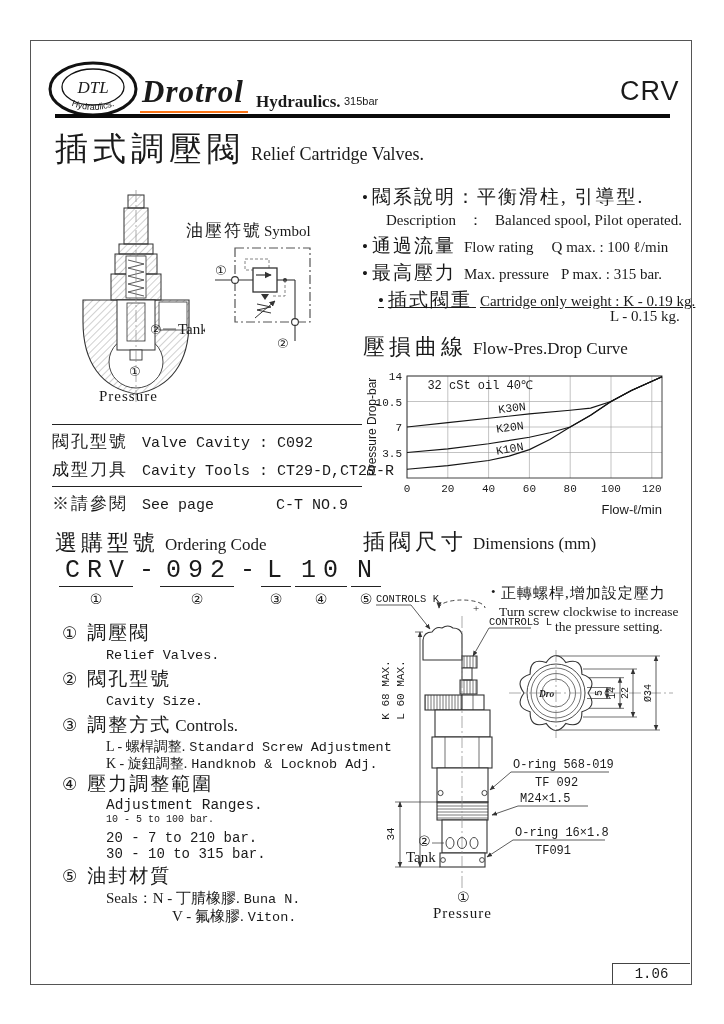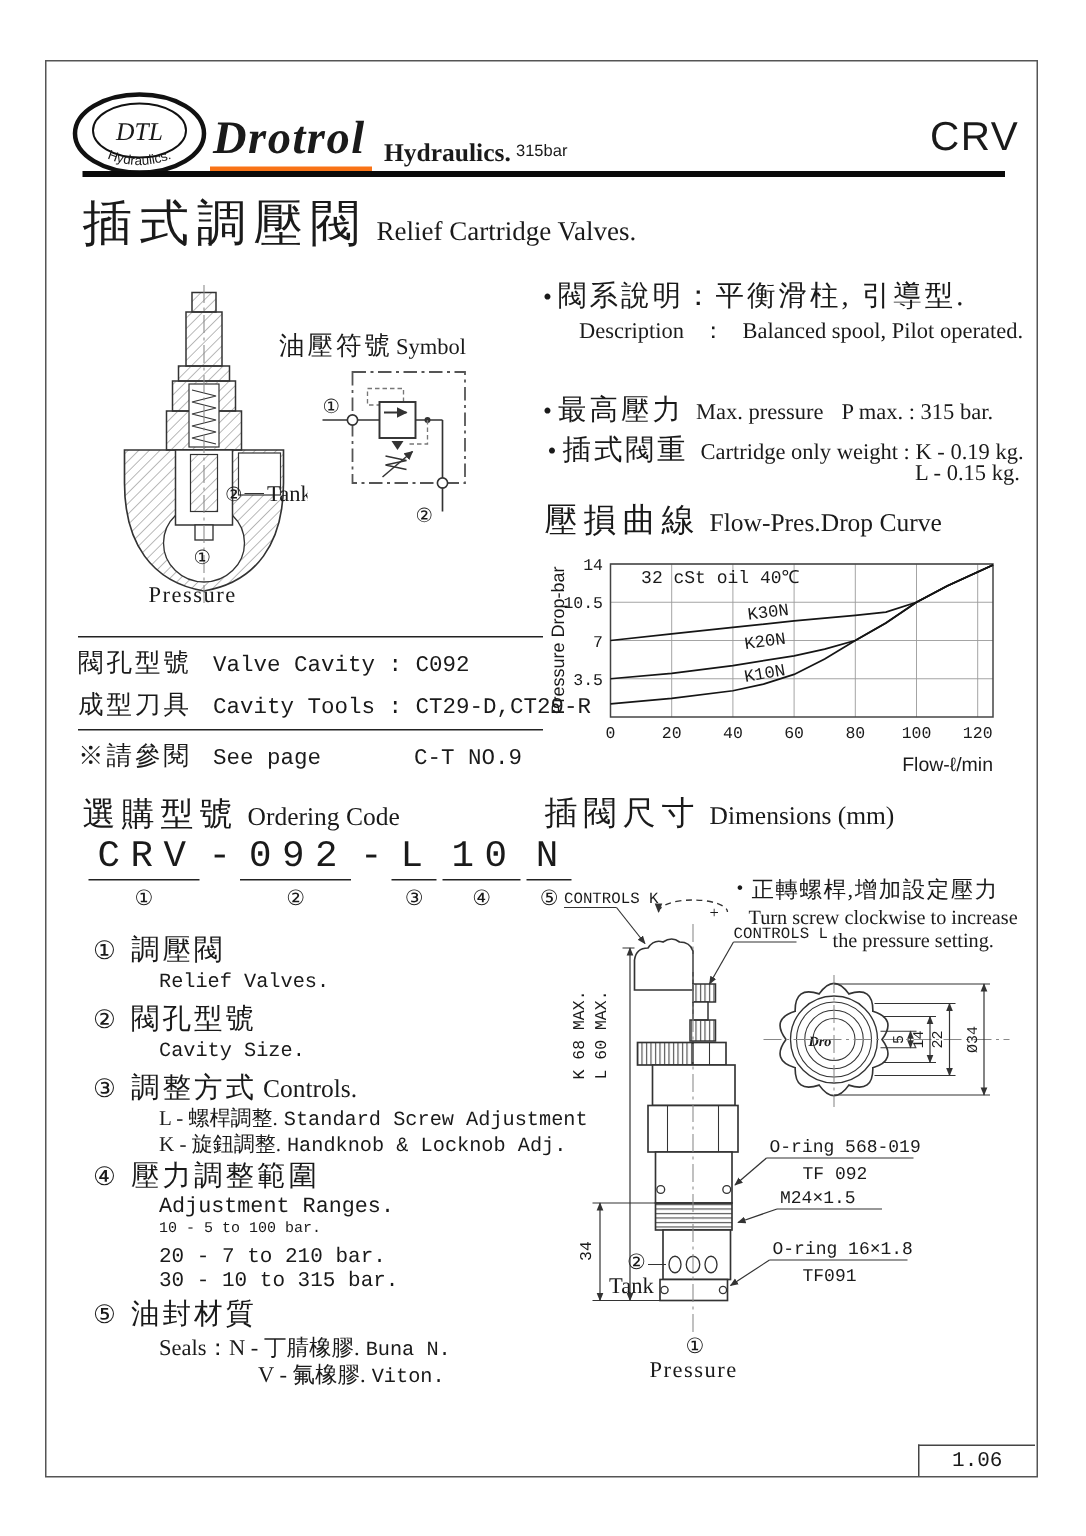--- a/index.html
+++ b/index.html
@@ -8,21 +8,21 @@
   .abs{position:absolute;}
   .mono{font-family:"Liberation Mono","DejaVu Sans Mono",monospace;}
   .sans{font-family:"Liberation Sans","DejaVu Sans",sans-serif;}
   .circ{font-family:"DejaVu Sans","Liberation Sans",sans-serif;}
   .nowrap{white-space:nowrap;}
 
   .border-frame{left:30px;top:40px;width:660px;height:943px;border:1px solid #555;}
 
   
   .brand{left:140px;top:74px;font-size:31px;font-weight:bold;font-style:italic;
-         border-bottom:4px solid #f97316;padding:0 4px 1px 2px;letter-spacing:1px;}
+         border-bottom:2px solid #f97316;padding:0 4px 1px 2px;letter-spacing:1px;}
   .brand-suffix{left:256px;top:92px;font-size:17px;font-weight:bold;}
   .rating{left:344px;top:95px;font-size:11px;}
   .model{left:620px;top:76px;font-size:27px;letter-spacing:1px;}
   .hrule{left:55px;top:114px;width:615px;height:4px;background:#0a0a0a;}
 
   .doc-title{left:55px;top:127px;}
   .doc-title .zh{font-size:33px;letter-spacing:5px;}
   .doc-title .en{font-size:18px;margin-left:6px;}
 
   .sym-label{left:186px;top:219px;font-size:17px;letter-spacing:2px;}
@@ -157,26 +157,31 @@
 
   <div class="abs specs">
     <div class="row" style="left:0;top:0;">
       <span class="bullet">•</span><span class="zh">閥系說明：平衡滑柱, 引導型.</span>
     </div>
     <div class="row" style="left:24px;top:27px;">
       <span class="en">Description</span>
       <span class="en" style="margin:0 8px;">：</span>
       <span class="en">Balanced spool, Pilot operated.</span>
     </div>
+    <div class="row" style="left:0;top:49px;">
+      <span class="bullet">•</span><span class="zh">通過流量</span>
+      <span class="en" style="margin-left:4px;">Flow rating</span>
+      <span class="en" style="margin-left:14px;">Q max. : 100 ℓ/min</span>
+    </div>
     <div class="row" style="left:0;top:76px;">
       <span class="bullet">•</span><span class="zh">最高壓力</span>
       <span class="en" style="margin-left:4px;">Max. pressure</span>
       <span class="en" style="margin-left:8px;">P max. : 315 bar.</span>
     </div>
-    <div class="row" style="left:3px;top:103px;">
+    <div class="row" style="left:16px;top:103px;text-decoration:underline;">
       <span class="bullet">•</span><span class="zh">插式閥重</span>
       <span class="en" style="margin-left:4px;">Cartridge only weight : K - 0.19 kg.</span>
     </div>
     <div class="row" style="left:248px;top:123px;">
       <span class="en">L - 0.15 kg.</span>
     </div>
   </div>
 
   <div class="abs cavity">
     <div class="topline"></div>

